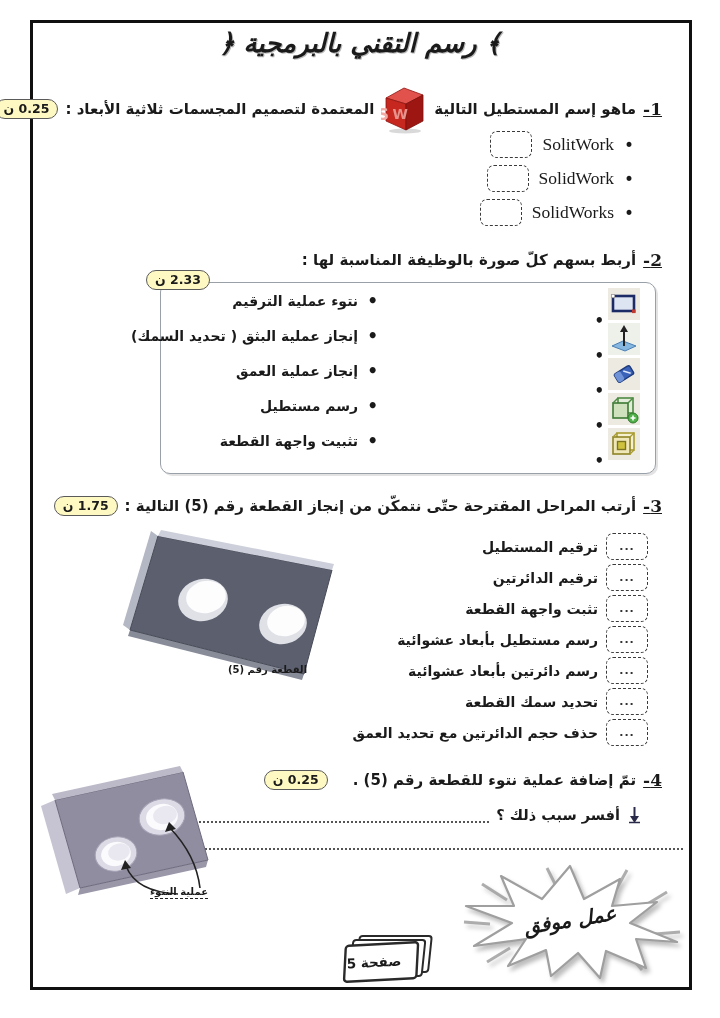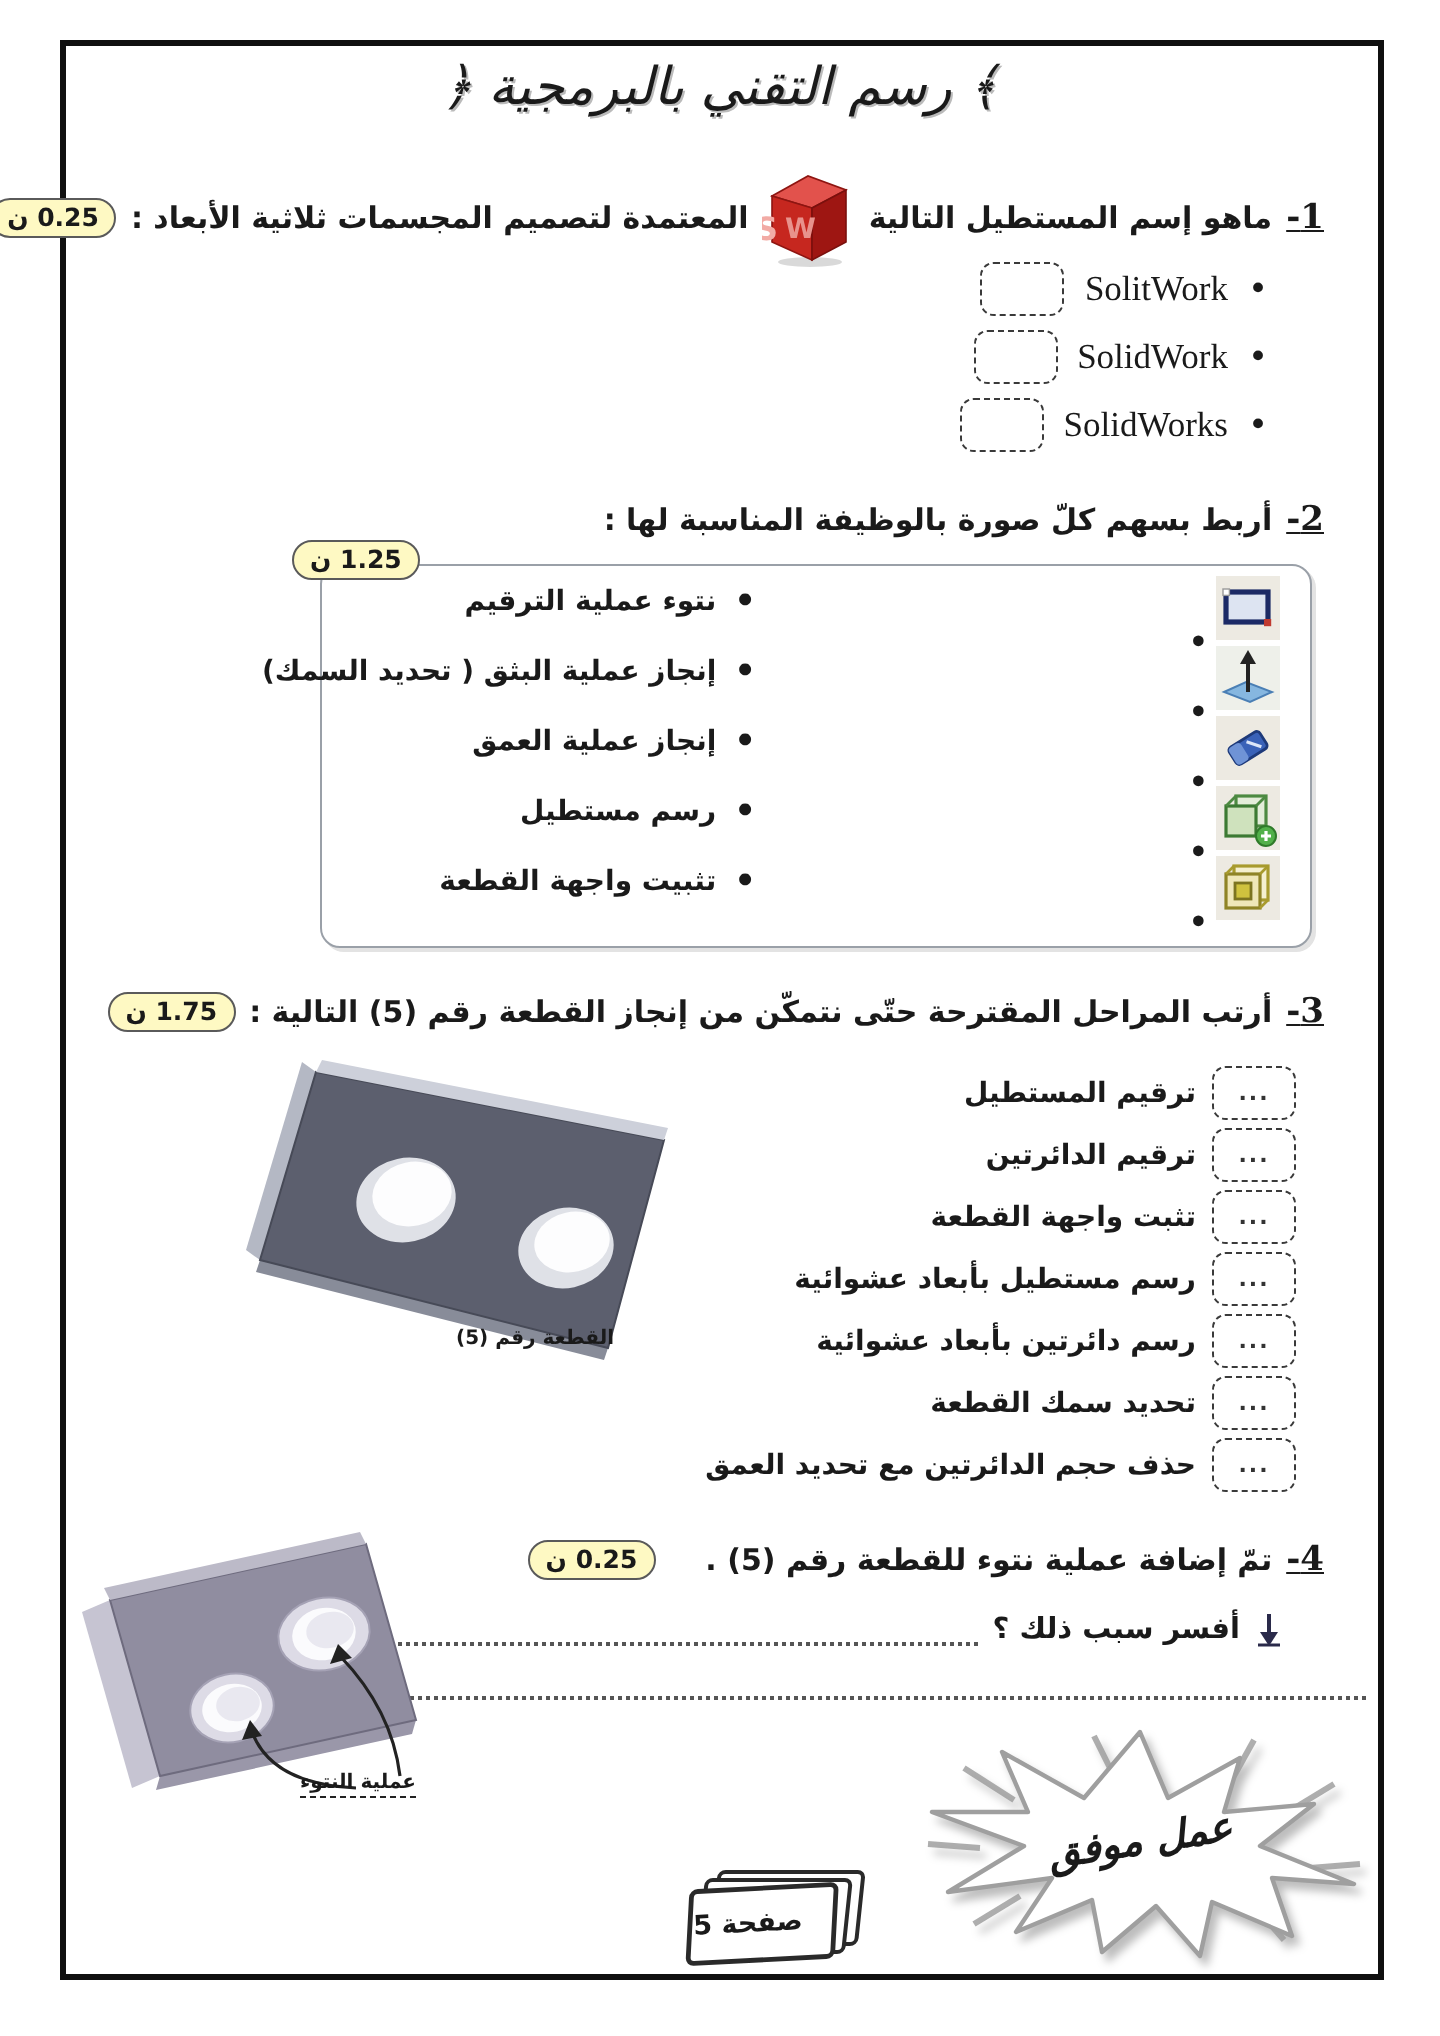--- a/index.html
+++ b/index.html
@@ -1,20 +1,20 @@
 <!DOCTYPE html>
 <html lang="ar"><head>
 <meta charset="utf-8">
 <style>
   html,body{margin:0;padding:0;background:#f5f5f5;}
   .page{position:relative;width:720px;height:1018px;background:#ffffff;overflow:hidden;
         font-family:"DejaVu Sans",sans-serif;color:#1a1a1a;}
   .frame{position:absolute;left:30px;top:20px;width:656px;height:964px;border:3px solid #101010;}
   .title{position:absolute;top:28px;left:0;right:0;text-align:center;
-         font-family:"DejaVu Serif",serif;font-style:italic;font-weight:normal;font-size:26px;
+         font-family:"DejaVu Serif",serif;font-style:italic;font-weight:bold;font-size:26px;
          letter-spacing:1px;text-shadow:1px 1px 0 #bbb;}
   .qline{position:absolute;direction:rtl;display:flex;align-items:center;gap:7px;
          font-size:15px;font-weight:bold;white-space:nowrap;}
   .qnum{font-family:"DejaVu Serif",serif;font-size:17px;font-weight:bold;text-decoration:underline;}
   .pts{border:1.6px solid #5a5a5a;border-radius:10px;padding:0 8px 1px 8px;font-size:12.5px;
        font-weight:bold;background:#fef9c3;direction:rtl;line-height:17px;}
   .blt{font-size:17px;line-height:10px;}
   .dashbox{width:40px;height:25px;border:1.7px dashed #3a3a3a;border-radius:7px;background:#fff;
            display:flex;align-items:center;justify-content:center;font-size:11px;font-weight:bold;
            letter-spacing:1px;color:#333;}
@@ -78,21 +78,21 @@
     <span class="opt-label">SolidWorks</span>
     <span class="dashbox"></span>
   </div>
 
   <div class="qline" style="top:250px;right:58px;">
     <span class="qnum">2-</span>
     <span>أربط بسهم كلّ صورة بالوظيفة المناسبة لها :</span>
   </div>
 
   <div class="q2box"></div>
-  <span class="pts q2pts">1.25 ن</span>
+  <span class="pts q2pts">2.33 ن</span>
 
   <svg class="q2icon" style="right:80px;top:288px;" viewBox="0 0 32 32">
     <rect width="32" height="32" fill="#edeae2"></rect>
     <rect x="5" y="8" width="21" height="15" fill="#dde4f2" stroke="#1c2a66" stroke-width="2.6"></rect>
     <rect x="3.5" y="6.5" width="3.2" height="3.2" fill="#fff" stroke="#999" stroke-width="0.7"></rect>
     <rect x="24" y="21.5" width="3.6" height="3.6" fill="#c03a30"></rect>
   </svg>
   <span class="icondot" style="right:116px;top:312px;">•</span>
 
   <svg class="q2icon" style="right:80px;top:323px;" viewBox="0 0 32 32">

